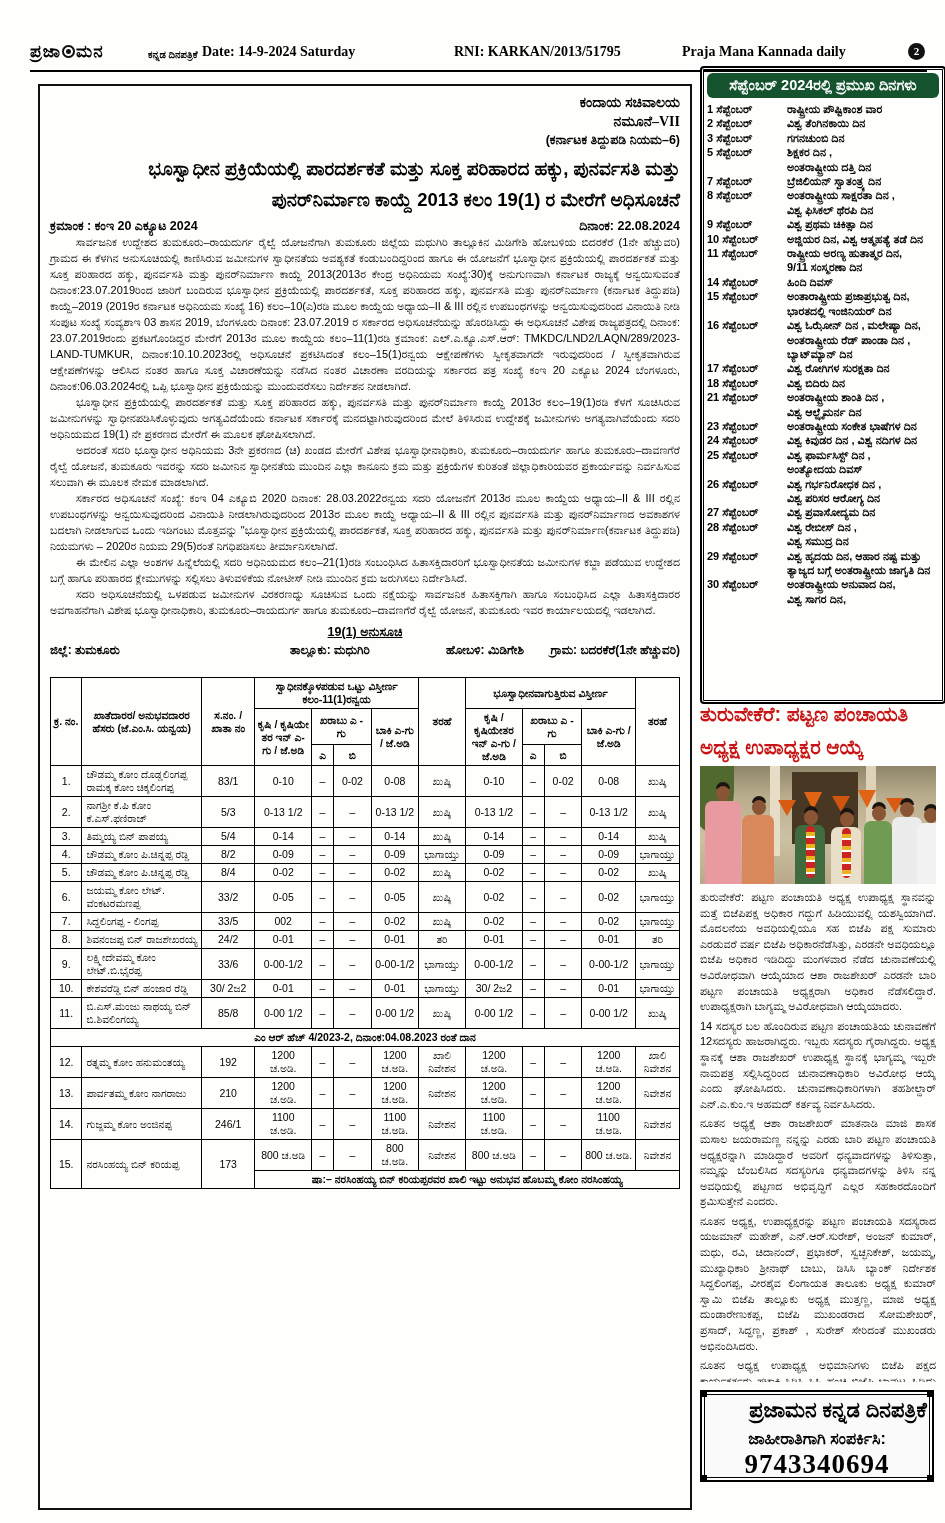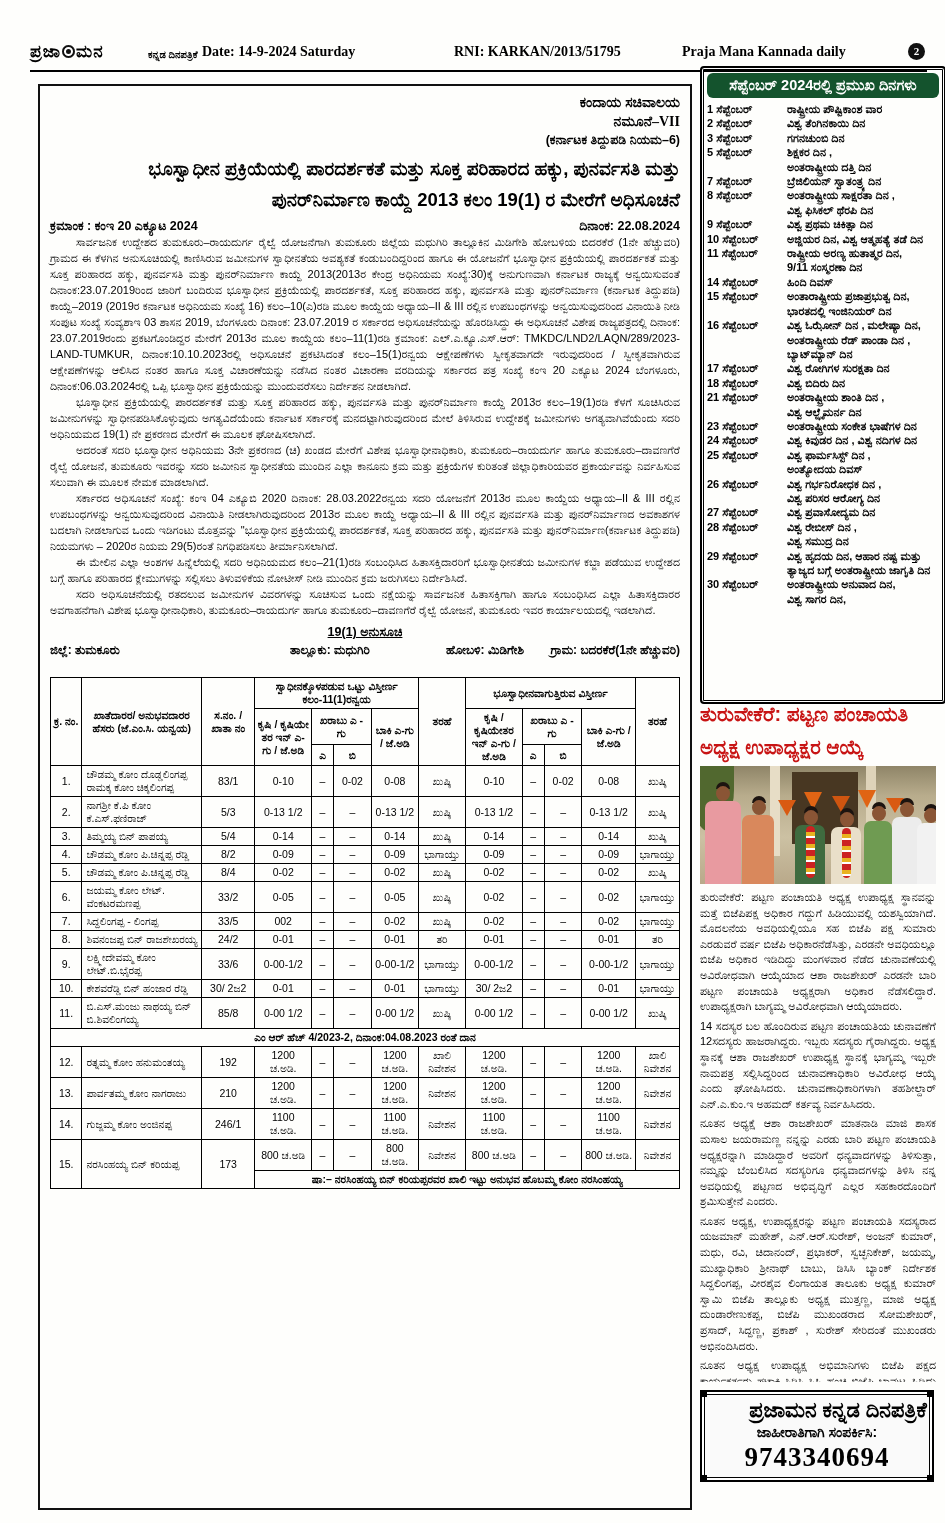--- a/index.html
+++ b/index.html
@@ -65,21 +65,21 @@
   .head{width:14px;height:15px;border-radius:50%;background:#8a5535;}
   .hair{width:14px;height:7px;border-radius:7px 7px 0 0;background:#1c1410;}
   .garland{width:9px;border-radius:5px;background:repeating-linear-gradient(180deg,#c22 0 6px,#e9b21f 6px 10px,#fff 10px 12px);}
   
   .article{position:absolute;left:700px;top:890px;width:236px;height:492px;overflow:hidden;}
   .article p{margin:0 0 4px 0;font-size:11px;line-height:15.6px;text-align:justify;}
   
   .ad-box{position:absolute;left:700px;top:1390px;width:230px;height:82px;border:2px solid #000;
     box-shadow:inset 0 0 0 2px #fff, inset 0 0 0 3px #000;background:#fafafa;text-align:center;padding-top:6px;}
   .ad-l1{font-weight:bold;font-size:21px;padding-left:42px;}
-  .ad-l2{font-weight:bold;font-size:14px;margin-top:2px;}
+  .ad-l2{font-weight:bold;font-size:16px;margin-top:8px;}
   .ad-phone{font-family:"Liberation Serif",serif;font-weight:bold;font-size:27px;letter-spacing:1px;margin-top:1px;}
   .corner{position:absolute;width:7px;height:7px;background:#000;}
 </style>
 </head>
 <body>
 
 <div class="masthead">
   <div class="logo">
     <span>ಪ್ರಜಾ</span><span class="mark"></span><span>ಮನ</span>
   </div>
@@ -102,21 +102,21 @@
   <div class="nb-refrow">
     <span>ಕ್ರಮಾಂಕ : ಕಂಇ 20 ಎಕ್ಯೂಟ 2024</span>
     <span>ದಿನಾಂಕ: 22.08.2024</span>
   </div>
   <div class="nb-paras" id="notice-paras">
       <p>ಸಾರ್ವಜನಿಕ ಉದ್ದೇಶದ ತುಮಕೂರು–ರಾಯದುರ್ಗ ರೈಲ್ವೆ ಯೋಜನೆಗಾಗಿ ತುಮಕೂರು ಜಿಲ್ಲೆಯ ಮಧುಗಿರಿ ತಾಲ್ಲೂಕಿನ ಮಿಡಿಗೇಶಿ ಹೋಬಳಿಯ ಬಿದರಕೆರೆ (1ನೇ ಹೆಚ್ಚುವರಿ) ಗ್ರಾಮದ ಈ ಕೆಳಗಿನ ಅನುಸೂಚಿಯಲ್ಲಿ ಕಾಣಿಸಿರುವ ಜಮೀನುಗಳ ಸ್ವಾಧೀನತೆಯ ಅವಶ್ಯಕತೆ ಕಂಡುಬಂದಿದ್ದರಿಂದ ಹಾಗೂ ಈ ಯೋಜನೆಗೆ ಭೂಸ್ವಾಧೀನ ಪ್ರಕ್ರಿಯೆಯಲ್ಲಿ ಪಾರದರ್ಶಕತೆ ಮತ್ತು ಸೂಕ್ತ ಪರಿಹಾರದ ಹಕ್ಕು, ಪುನರ್ವಸತಿ ಮತ್ತು ಪುನರ್‌ನಿರ್ಮಾಣ ಕಾಯ್ದೆ 2013(2013ರ ಕೇಂದ್ರ ಅಧಿನಿಯಮ ಸಂಖ್ಯೆ:30)ಕ್ಕೆ ಅನುಗುಣವಾಗಿ ಕರ್ನಾಟಕ ರಾಜ್ಯಕ್ಕೆ ಅನ್ವಯಿಸುವಂತೆ ದಿನಾಂಕ:23.07.2019ರಿಂದ ಜಾರಿಗೆ ಬಂದಿರುವ ಭೂಸ್ವಾಧೀನ ಪ್ರಕ್ರಿಯೆಯಲ್ಲಿ ಪಾರದರ್ಶಕತೆ, ಸೂಕ್ತ ಪರಿಹಾರದ ಹಕ್ಕು, ಪುನರ್ವಸತಿ ಮತ್ತು ಪುನರ್‌ನಿರ್ಮಾಣ (ಕರ್ನಾಟಕ ತಿದ್ದುಪಡಿ) ಕಾಯ್ದೆ–2019 (2019ರ ಕರ್ನಾಟಕ ಅಧಿನಿಯಮ ಸಂಖ್ಯೆ 16) ಕಲಂ–10(ಎ)ರಡಿ ಮೂಲ ಕಾಯ್ದೆಯ ಅಧ್ಯಾಯ–II &amp; III ರಲ್ಲಿನ ಉಪಬಂಧಗಳನ್ನು ಅನ್ವಯಿಸುವುದರಿಂದ ವಿನಾಯಿತಿ ನೀಡಿ ಸಂಪುಟ ಸಂಖ್ಯೆ ಸಂವ್ಯಶಾಇ 03 ಶಾಸನ 2019, ಬೆಂಗಳೂರು ದಿನಾಂಕ: 23.07.2019 ರ ಸರ್ಕಾರದ ಅಧಿಸೂಚನೆಯನ್ನು ಹೊರಡಿಸಿದ್ದು ಈ ಅಧಿಸೂಚನೆ ವಿಶೇಷ ರಾಜ್ಯಪತ್ರದಲ್ಲಿ ದಿನಾಂಕ: 23.07.2019ರಂದು ಪ್ರಕಟಗೊಂಡಿದ್ದರ ಮೇರೆಗೆ 2013ರ ಮೂಲ ಕಾಯ್ದೆಯ ಕಲಂ–11(1)ರಡಿ ಕ್ರಮಾಂಕ: ಎಲ್.ಎ.ಕ್ಯೂ.ಎಸ್.ಆರ್: TMKDC/LND2/LAQN/289/2023-LAND-TUMKUR, ದಿನಾಂಕ:10.10.2023ರಲ್ಲಿ ಅಧಿಸೂಚನೆ ಪ್ರಕಟಿಸಿದಂತೆ ಕಲಂ–15(1)ರನ್ವಯ ಆಕ್ಷೇಪಣೆಗಳು ಸ್ವೀಕೃತವಾಗದೇ ಇರುವುದರಿಂದ / ಸ್ವೀಕೃತವಾಗಿರುವ ಆಕ್ಷೇಪಣೆಗಳನ್ನು ಆಲಿಸಿದ ನಂತರ ಹಾಗೂ ಸೂಕ್ತ ವಿಚಾರಣೆಯನ್ನು ನಡೆಸಿದ ನಂತರ ವಿಚಾರಣಾ ವರದಿಯನ್ನು ಸರ್ಕಾರದ ಪತ್ರ ಸಂಖ್ಯೆ ಕಂಇ 20 ಎಕ್ಯೂಟ 2024 ಬೆಂಗಳೂರು, ದಿನಾಂಕ:06.03.2024ರಲ್ಲಿ ಒಪ್ಪಿ ಭೂಸ್ವಾಧೀನ ಪ್ರಕ್ರಿಯೆಯನ್ನು ಮುಂದುವರೆಸಲು ನಿರ್ದೇಶನ ನೀಡಲಾಗಿದೆ.</p>
       <p>ಭೂಸ್ವಾಧೀನ ಪ್ರಕ್ರಿಯೆಯಲ್ಲಿ ಪಾರದರ್ಶಕತೆ ಮತ್ತು ಸೂಕ್ತ ಪರಿಹಾರದ ಹಕ್ಕು, ಪುನರ್ವಸತಿ ಮತ್ತು ಪುನರ್‌ನಿರ್ಮಾಣ ಕಾಯ್ದೆ 2013ರ ಕಲಂ–19(1)ರಡಿ ಕೆಳಗೆ ಸೂಚಿಸಿರುವ ಜಮೀನುಗಳನ್ನು ಸ್ವಾಧೀನಪಡಿಸಿಕೊಳ್ಳುವುದು ಅಗತ್ಯವಿದೆಯೆಂದು ಕರ್ನಾಟಕ ಸರ್ಕಾರಕ್ಕೆ ಮನದಟ್ಟಾಗಿರುವುದರಿಂದ ಮೇಲೆ ತಿಳಿಸಿರುವ ಉದ್ದೇಶಕ್ಕೆ ಜಮೀನುಗಳು ಅಗತ್ಯವಾಗಿವೆಯೆಂದು ಸದರಿ ಅಧಿನಿಯಮದ 19(1) ನೇ ಪ್ರಕರಣದ ಮೇರೆಗೆ ಈ ಮೂಲಕ ಘೋಷಿಸಲಾಗಿದೆ.</p>
       <p>ಅದರಂತೆ ಸದರಿ ಭೂಸ್ವಾಧೀನ ಅಧಿನಿಯಮ 3ನೇ ಪ್ರಕರಣದ (ಚಿ) ಖಂಡದ ಮೇರೆಗೆ ವಿಶೇಷ ಭೂಸ್ವಾಧೀನಾಧಿಕಾರಿ, ತುಮಕೂರು–ರಾಯದುರ್ಗ ಹಾಗೂ ತುಮಕೂರು–ದಾವಣಗೆರೆ ರೈಲ್ವೆ ಯೋಜನೆ, ತುಮಕೂರು ಇವರನ್ನು ಸದರಿ ಜಮೀನಿನ ಸ್ವಾಧೀನತೆಯ ಮುಂದಿನ ಎಲ್ಲಾ ಕಾನೂನು ಕ್ರಮ ಮತ್ತು ಪ್ರಕ್ರಿಯೆಗಳ ಕುರಿತಂತೆ ಜಿಲ್ಲಾಧಿಕಾರಿಯವರ ಪ್ರಕಾರ್ಯವನ್ನು ನಿರ್ವಹಿಸುವ ಸಲುವಾಗಿ ಈ ಮೂಲಕ ನೇಮಕ ಮಾಡಲಾಗಿದೆ.</p>
       <p>ಸರ್ಕಾರದ ಅಧಿಸೂಚನೆ ಸಂಖ್ಯೆ: ಕಂಇ 04 ಎಕ್ಯೂಬಿ 2020 ದಿನಾಂಕ: 28.03.2022ರನ್ವಯ ಸದರಿ ಯೋಜನೆಗೆ 2013ರ ಮೂಲ ಕಾಯ್ದೆಯ ಅಧ್ಯಾಯ–II &amp; III ರಲ್ಲಿನ ಉಪಬಂಧಗಳನ್ನು ಅನ್ವಯಿಸುವುದರಿಂದ ವಿನಾಯಿತಿ ನೀಡಲಾಗಿರುವುದರಿಂದ 2013ರ ಮೂಲ ಕಾಯ್ದೆ ಅಧ್ಯಾಯ–II &amp; III ರಲ್ಲಿನ ಪುನರ್ವಸತಿ ಮತ್ತು ಪುನರ್‌ನಿರ್ಮಾಣದ ಅವಕಾಶಗಳ ಬದಲಾಗಿ ನೀಡಲಾಗುವ ಒಂದು ಇಡಿಗಂಟು ಮೊತ್ತವನ್ನು "ಭೂಸ್ವಾಧೀನ ಪ್ರಕ್ರಿಯೆಯಲ್ಲಿ ಪಾರದರ್ಶಕತೆ, ಸೂಕ್ತ ಪರಿಹಾರದ ಹಕ್ಕು, ಪುನರ್ವಸತಿ ಮತ್ತು ಪುನರ್‌ನಿರ್ಮಾಣ(ಕರ್ನಾಟಕ ತಿದ್ದುಪಡಿ) ನಿಯಮಗಳು – 2020ರ ನಿಯಮ 29(5)ರಂತೆ ನಿಗಧಿಪಡಿಸಲು ತೀರ್ಮಾನಿಸಲಾಗಿದೆ.</p>
       <p>ಈ ಮೇಲಿನ ಎಲ್ಲಾ ಅಂಶಗಳ ಹಿನ್ನೆಲೆಯಲ್ಲಿ ಸದರಿ ಅಧಿನಿಯಮದ ಕಲಂ–21(1)ರಡಿ ಸಂಬಂಧಿಸಿದ ಹಿತಾಸಕ್ತಿದಾರರಿಗೆ ಭೂಸ್ವಾಧೀನತೆಯ ಜಮೀನುಗಳ ಕಬ್ಜಾ ಪಡೆಯುವ ಉದ್ದೇಶದ ಬಗ್ಗೆ ಹಾಗೂ ಪರಿಹಾರದ ಕ್ಲೇಮುಗಳನ್ನು ಸಲ್ಲಿಸಲು ತಿಳುವಳಿಕೆಯ ನೋಟೀಸ್ ನೀಡಿ ಮುಂದಿನ ಕ್ರಮ ಜರುಗಿಸಲು ನಿರ್ದೇಶಿಸಿದೆ.</p>
-      <p>ಸದರಿ ಅಧಿಸೂಚನೆಯಲ್ಲಿ ರತದಲುವ ಜಮೀನುಗಳ ವಿವರಗಳನ್ನು ಸೂಚಿಸುವ ಒಂದು ನಕ್ಷೆಯನ್ನು ಸಾರ್ವಜನಿಕ ಹಿತಾಸಕ್ತಿಗಾಗಿ ಹಾಗೂ ಸಂಬಂಧಿಸಿದ ಎಲ್ಲಾ ಹಿತಾಸಕ್ತಿದಾರರ ಅವಗಾಹನೆಗಾಗಿ ವಿಶೇಷ ಭೂಸ್ವಾಧೀನಾಧಿಕಾರಿ, ತುಮಕೂರು–ರಾಯದುರ್ಗ ಹಾಗೂ ತುಮಕೂರು–ದಾವಣಗೆರೆ ರೈಲ್ವೆ ಯೋಜನೆ, ತುಮಕೂರು ಇವರ ಕಾರ್ಯಾಲಯದಲ್ಲಿ ಇಡಲಾಗಿದೆ.</p>
+      <p>ಸದರಿ ಅಧಿಸೂಚನೆಯಲ್ಲಿ ಒಳಪಡುವ ಜಮೀನುಗಳ ವಿರಕರಣದ್ನು ಸೂಚಿಸುವ ಒಂದು ನಕ್ಷೆಯನ್ನು ಸಾರ್ವಜನಿಕ ಹಿತಾಸಕ್ತಿಗಾಗಿ ಹಾಗೂ ಸಂಬಂಧಿಸಿದ ಎಲ್ಲಾ ಹಿತಾಸಕ್ತಿದಾರರ ಅವಗಾಹನೆಗಾಗಿ ವಿಶೇಷ ಭೂಸ್ವಾಧೀನಾಧಿಕಾರಿ, ತುಮಕೂರು–ರಾಯದುರ್ಗ ಹಾಗೂ ತುಮಕೂರು–ದಾವಣಗೆರೆ ರೈಲ್ವೆ ಯೋಜನೆ, ತುಮಕೂರು ಇವರ ಕಾರ್ಯಾಲಯದಲ್ಲಿ ಇಡಲಾಗಿದೆ.</p>
     </div>
 
   <div class="sched-title">19(1) ಅನುಸೂಚಿ</div>
   <div class="loc-row">
     <span>ಜಿಲ್ಲೆ: ತುಮಕೂರು</span>
     <span>ತಾಲ್ಲೂಕು: ಮಧುಗಿರಿ</span>
     <span>ಹೋಬಳಿ: ಮಿಡಿಗೇಶಿ</span>
     <span>ಗ್ರಾಮ: ಬದರಕೆರೆ(1ನೇ ಹೆಚ್ಚುವರಿ)</span>
   </div>
 

